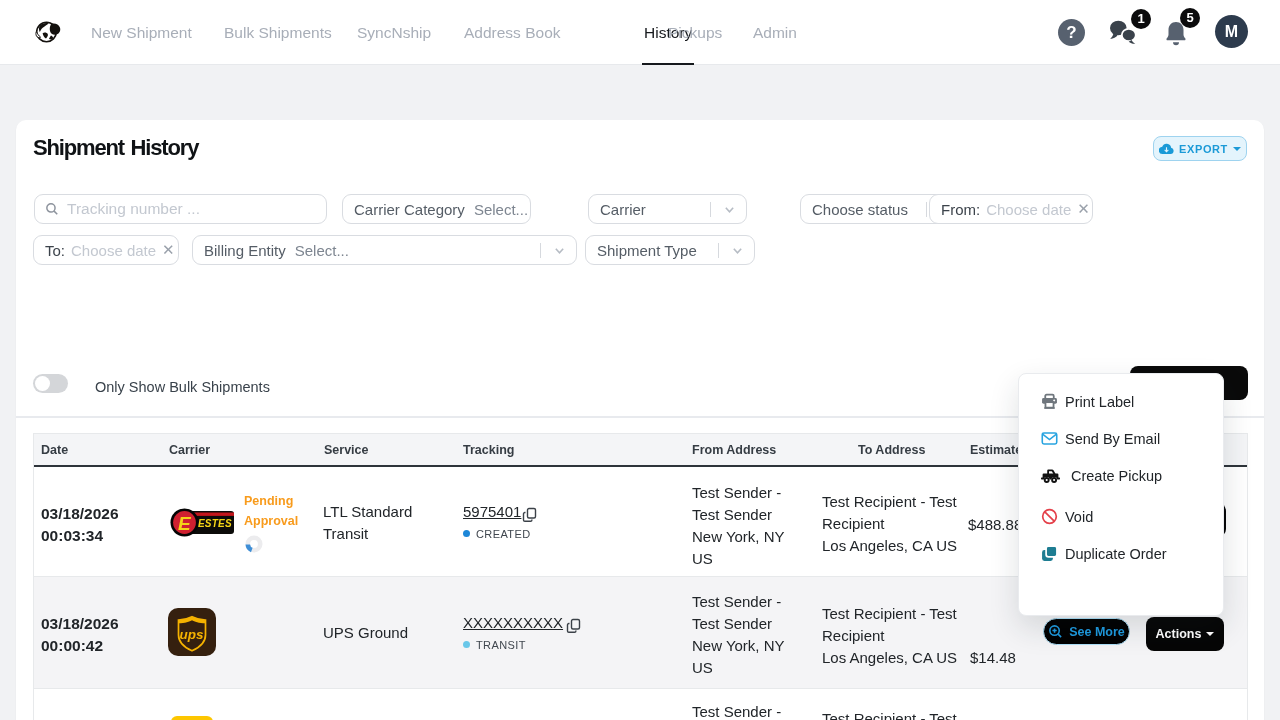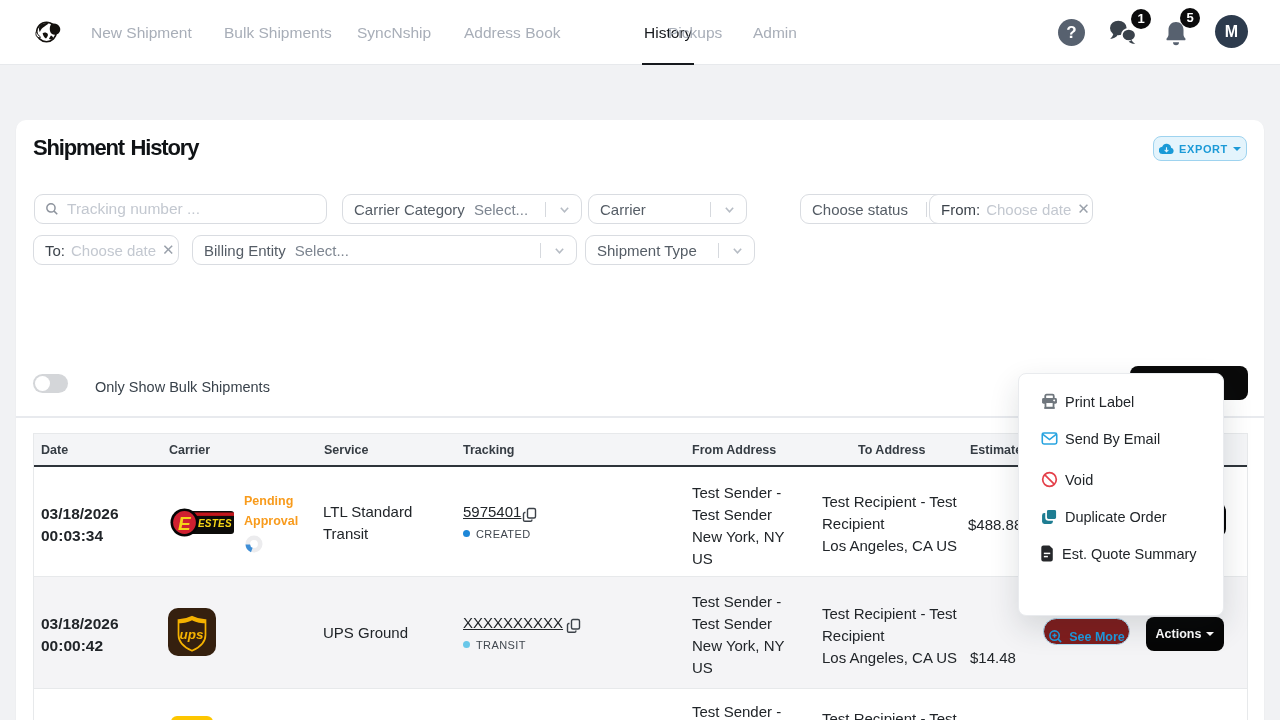--- a/index.html
+++ b/index.html
@@ -39,21 +39,21 @@
 .th{position:absolute;top:443px;font-size:12.5px;font-weight:bold;color:#363d44;z-index:1;}
 .tline{position:absolute;height:1px;left:33px;width:1215px;background:#e7e9eb;}
 .vline{position:absolute;top:434px;height:286px;width:1px;background:#e7e9eb;}
 #row2bg{position:absolute;left:34px;top:577px;width:1213px;height:111px;background:#f4f4f6;}
 .txt{position:absolute;font-size:15px;line-height:22px;color:#212529;}
 .b{font-weight:bold;}
 .status{font-size:11px;letter-spacing:.4px;color:#40474f;}
 .dot{display:inline-block;width:7px;height:7px;border-radius:50%;margin-right:6px;vertical-align:1px;}
 .trk{text-decoration:underline;}
 
-.seemore{position:absolute;width:87px;height:27px;background:#7f1d1d;border:1px solid #ade0f8;border-radius:14px;color:#1e9be0;font-size:12.5px;font-weight:bold;display:flex;align-items:flex-end;justify-content:center;gap:6px;}
+.seemore{position:absolute;width:87px;height:27px;background:#000000;border:1px solid #ade0f8;border-radius:14px;color:#1e9be0;font-size:12.5px;font-weight:bold;display:flex;align-items:center;justify-content:center;gap:6px;}
 .actions{position:absolute;width:78px;height:33.5px;background:#060606;border-radius:8px;color:#fff;font-size:12.5px;font-weight:bold;display:flex;align-items:center;justify-content:center;gap:5px;}
 
 #menu{position:absolute;left:1018px;top:373px;width:206px;height:243px;background:#fff;border:1px solid #e9ebee;border-radius:8px;box-shadow:0 12px 30px rgba(30,40,50,.14);z-index:20;padding-top:9px;}
 .mi{height:37px;display:flex;align-items:center;padding-left:22px;gap:7px;font-size:14.5px;color:#212529;}
 #blkbtn{position:absolute;left:1130px;top:366px;width:118px;height:34px;background:#0a0a0a;border-radius:8px;z-index:10;}
 </style>
 </head>
 <body>
 <div id="root">
 
@@ -67,21 +67,21 @@
 EXPORT <span class="caret"></span>
 </div>
 
 <div class="fld" style="left:34px;top:194px;width:293px;padding:0 10px;gap:8px;">
 <svg width="14" height="14" viewBox="0 0 16 16" fill="none" stroke="#8d939d" stroke-width="1.7">
         <circle cx="6.8" cy="6.8" r="4.7"></circle>
         <path d="M10.4 10.4 14 14"></path>
       </svg>
 <span class="phl" style="font-size:15.5px;">Tracking number ...</span>
 </div>
-<div class="fld" style="left:342px;top:194px;width:240px;padding:0 11px;">
+<div class="fld" style="left:342px;top:194px;width:189px;padding:0 11px;">
 <span class="lab">Carrier Category</span>
       <span class="ph" style="margin-left:9px;">Select...</span>
 <span style="margin-left:auto;"></span>
       <span class="sep"></span>
 <svg class="chev" style="margin-left:13px;" viewBox="0 0 12 12" fill="none" stroke="#b6bcc4" stroke-width="1.7">
         <path d="M2 4 6 8.5 10 4"></path>
       </svg>
 </div>
 <div class="fld" style="left:588px;top:194px;width:159px;padding:0 11px;">
 <span class="lab">Carrier</span>
@@ -223,39 +223,40 @@
           <rect x="4.2" y="8.6" width="7.6" height="5.2" fill="#fff" stroke="#6f767d" stroke-width="1.7"></rect>
           <rect x="3.1" y="13.4" width="9.8" height="1.5" fill="#6f767d"></rect>
         </svg>
 Print Label</div>
 <div class="mi">
 <svg width="17" height="17" viewBox="0 0 16 16" fill="none" stroke="#29a4e0" stroke-width="1.5">
           <rect x="1.2" y="2.8" width="13.6" height="10.4" rx="1.6"></rect>
           <path d="M1.8 4.2 8 9 14.2 4.2"></path>
         </svg>
 Send By Email</div>
+<div class="mi" style="gap:11px;">
+<svg width="19" height="16" viewBox="0 0 19 16">
+          <path d="M7.3 1.6 H11 a2 2 0 0 1 1.7 1 L14.6 6 H6.2 V2.7 a1.1 1.1 0 0 1 1.1-1.1z M8 3.3 v2.7 h4.4 L11 3.6 a.6.6 0 0 0-.5-.3z" fill="#121212" fill-rule="evenodd"></path>
+          <path d="M2.6 5.6 h13.8 a1 1 0 0 1 1 1 V9.6 h1 a.6.6 0 0 1 .6.6 v.6 a.6.6 0 0 1-.6.6 h-2.2 a3 3 0 0 0-5.9 0 h-1.6 a3 3 0 0 0-5.9 0 H.6 a.6.6 0 0 1-.6-.6 v-.6 a.6.6 0 0 1 .6-.6 h1 V6.6 a1 1 0 0 1 1-1z" fill="#121212"></path>
+          <circle cx="5.7" cy="12" r="2" fill="#fff" stroke="#121212" stroke-width="1.9"></circle>
+          <circle cx="13.1" cy="12" r="2" fill="#fff" stroke="#121212" stroke-width="1.9"></circle>
+        </svg>
+Create Pickup</div>
 <div class="mi" style="margin-top:4px;">
 <svg width="17" height="17" viewBox="0 0 16 16" fill="none" stroke="#e4404a" stroke-width="1.6">
           <circle cx="8" cy="8" r="6.4"></circle>
           <path d="M3.6 3.6 12.4 12.4"></path>
         </svg>
 Void</div>
 <div class="mi">
 <svg width="17" height="17" viewBox="0 0 16 16">
           <rect x="1" y="4.8" width="10.2" height="10.2" rx="2.2" fill="#1e7d92"></rect>
           <rect x="4.8" y="1" width="10.2" height="10.2" rx="2.2" fill="#1e7d92" stroke="#fff" stroke-width="1.6"></rect>
         </svg>
 Duplicate Order</div>
-<div class="mi">
-<svg width="14" height="17" viewBox="0 0 13 16" fill="#26282b">
-          <path d="M2.2.4 h5.6 L11 3.6 V13.6 a2 2 0 0 1-2 2 H2.2 a2 2 0 0 1-2-2 V2.4 a2 2 0 0 1 2-2z"></path>
-          <rect x="2.6" y="7.2" width="6" height="1.4" fill="#fff"></rect>
-          <rect x="2.6" y="10.2" width="3.8" height="1.4" fill="#fff"></rect>
-        </svg>
-Est. Quote Summary</div>
 </div>
 
 <div id="nav">
 <svg class="abs" style="left:35px;top:21px;" width="27" height="22" viewBox="0 0 27 22">
 <circle cx="11.5" cy="11" r="9.8" fill="#fff" stroke="#14110e" stroke-width="1.6"></circle>
 <path d="M4.8 4.6 C7.2 2.2 11 1.4 13.6 2.4 C12.2 4 9.6 5 7.7 6.7 C6.2 8 5.3 9.6 4.9 11.3 C3.6 9.2 3.8 6.2 4.8 4.6 Z" fill="#14110e"></path>
 <path d="M7.6 12.2 C9.4 11 11.9 11.5 12.7 13 C13.4 14.3 12.5 15.9 11 17.4 C9.4 16.9 8.1 14.6 7.6 12.2 Z" fill="#14110e"></path>
 <path d="M16.2 3 C19.8 1.6 23.6 3.4 24.9 6.4 C26 9.3 24.5 12.4 21.6 13.4 C18.5 14.5 15.6 12.8 15 10 C14.4 7.3 15 4.6 16.2 3 Z" fill="#14110e"></path>
 <path d="M16 14.6 C17.1 15.3 18.5 16.2 18.1 17.4 C16.9 18.6 15 18.8 14 17.7 C14.6 16.5 15.3 15.5 16 14.6 Z" fill="#14110e"></path>
 <path d="M1.4 10.6 C2.5 12.8 3.6 14.8 5.6 16.2 C4.2 17.1 2.2 16.5 1.4 14.8 C.7 13.3 .8 11.7 1.4 10.6 Z" fill="#fff" stroke="#14110e" stroke-width="1"></path>

